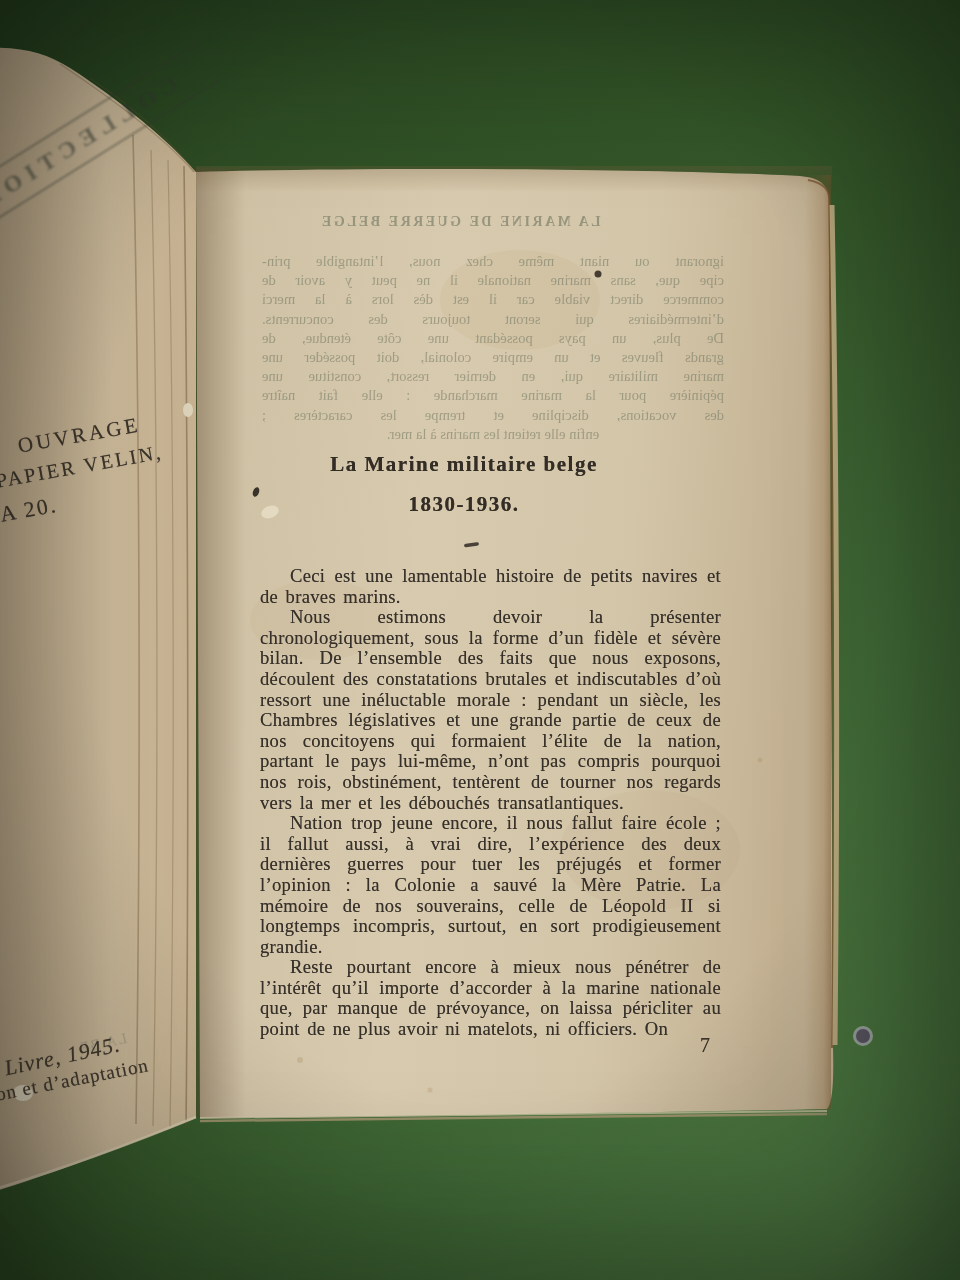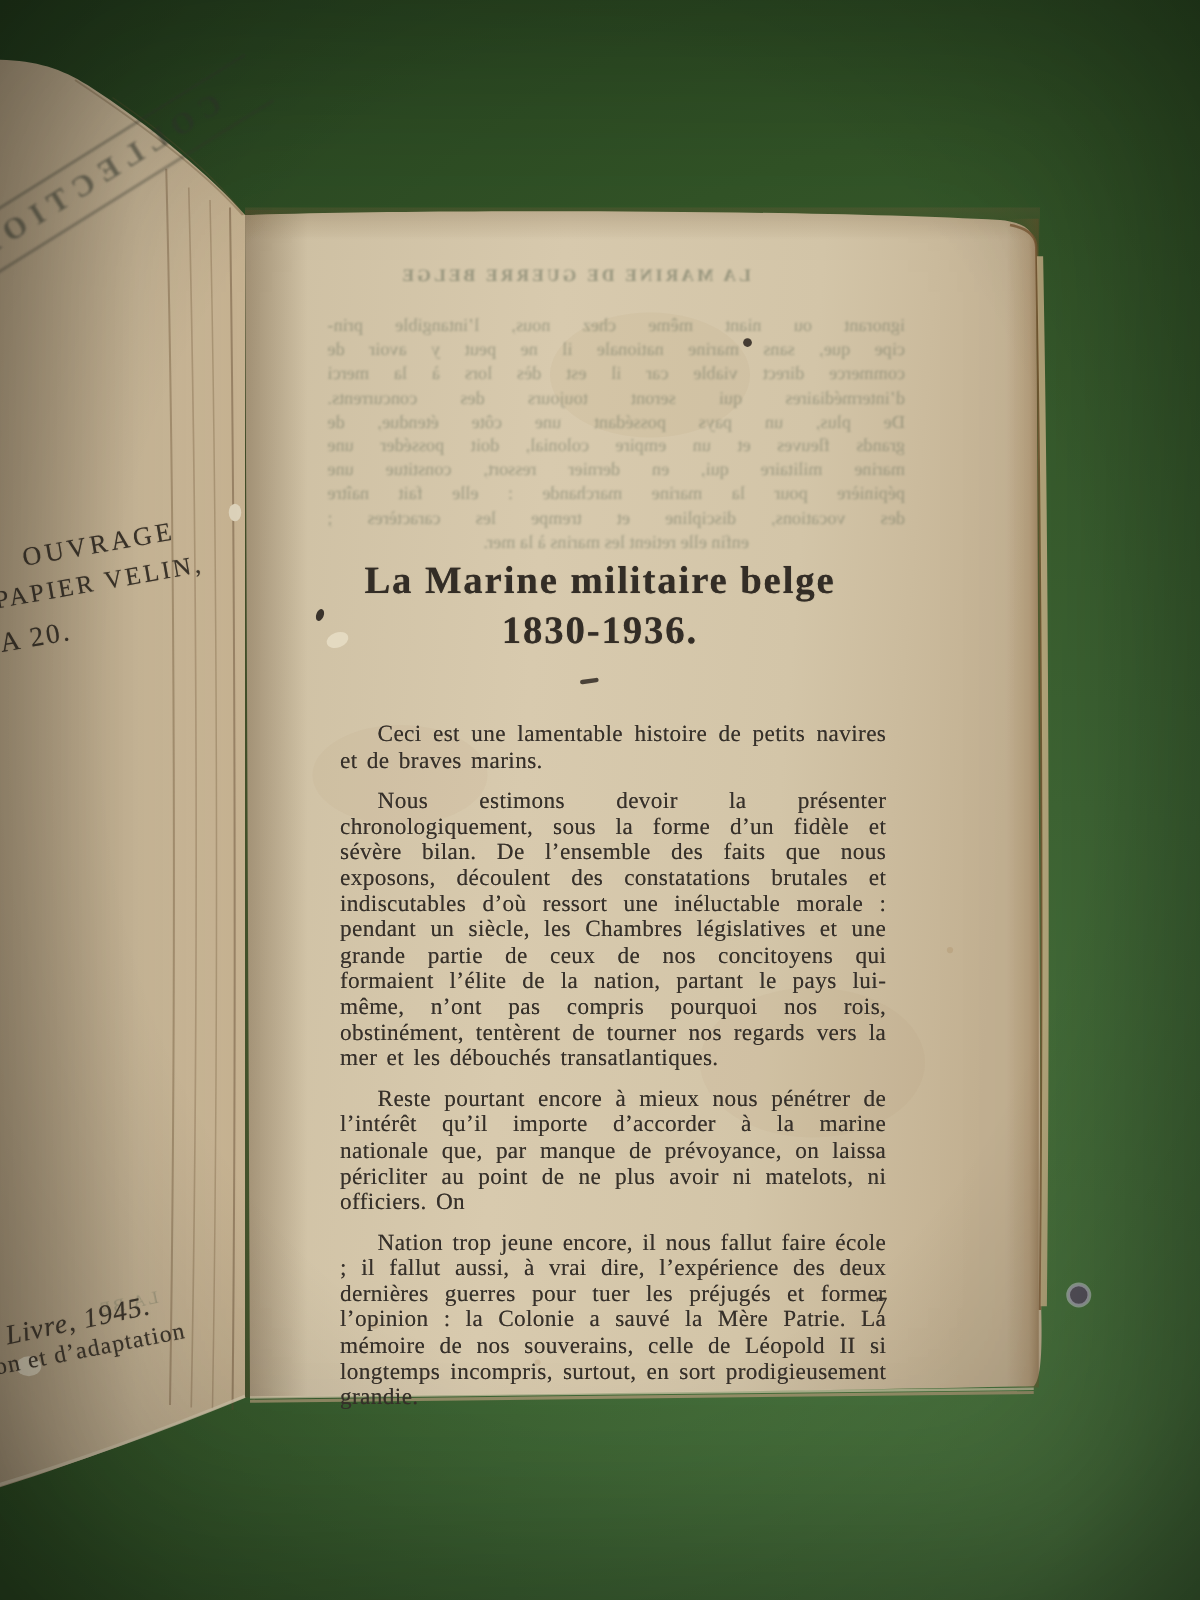--- a/index.html
+++ b/index.html
@@ -15,28 +15,28 @@
   .st-header{left:280px;top:214px;width:360px;text-align:center;
     font-size:14px;letter-spacing:2.5px;color:#646c58;opacity:.55;
     transform:scaleX(-1);filter:blur(.7px);font-variant:small-caps;font-weight:700;}
   .st-body{left:262px;top:252px;width:462px;transform:scaleX(-1);
     font-size:14.6px;line-height:19.2px;color:#69715d;opacity:.5;filter:blur(.7px);}
   .st-body div{text-align:justify;}
   .st-body div:not(:last-child){text-align-last:justify;}
   .st-body div:last-child{text-align:center;}
 
   
-  .title-block{left:240px;top:444px;width:480px;text-align:center;
-    font-weight:700;font-size:31px;line-height:40px;letter-spacing:1.5px;color:#332d26;
+  .title-block{left:224px;top:444px;width:480px;text-align:center;
+    font-weight:700;font-size:21px;line-height:40px;letter-spacing:1.5px;color:#332d26;
     text-shadow:0 0 .6px rgba(51,45,38,.8);}
   .body-text{left:260px;top:566px;width:461px;
     font-size:18.6px;line-height:20.6px;text-align:justify;
     letter-spacing:.3px;word-spacing:2.5px;color:#36302a;
     -webkit-hyphens:auto;hyphens:auto;text-shadow:0 0 .4px rgba(54,48,42,.6);}
-  .body-text p{margin:12px;padding:0;text-indent:30px;}
+  .body-text p{margin:0;padding:0;text-indent:30px;}
   .page-number{left:700px;top:1034px;font-size:20px;color:#393229;
     text-shadow:0 0 .4px rgba(54,48,42,.6);}
 
   
   .lp-frag{color:#3c352b;text-shadow:0 0 .8px rgba(60,50,40,.5);transform-origin:left top;}
   .frag-ouvrage{left:16px;top:434px;font-size:21px;letter-spacing:3px;transform:rotate(-10deg);}
   .frag-papier{left:-6px;top:470px;font-size:20px;letter-spacing:2.5px;transform:rotate(-10deg);}
   .frag-a20{left:-2px;top:502px;font-size:22px;letter-spacing:2px;transform:rotate(-10deg);}
   .frag-livre{left:2px;top:1056px;font-size:22px;font-style:italic;letter-spacing:1px;transform:rotate(-12deg);}
   .frag-adapt{left:-6px;top:1084px;font-size:19px;letter-spacing:1px;transform:rotate(-11deg);}
@@ -165,20 +165,20 @@
   </div>
 
   <div class="txt title-block">
     <div>La Marine militaire belge</div>
     <div>1830-1936.</div>
   </div>
 
   <div class="txt body-text">
     <p>Ceci est une lamentable histoire de petits navires et de braves marins.</p>
     <p>Nous estimons devoir la présenter chronologiquement, sous la forme d’un fidèle et sévère bilan. De l’ensemble des faits que nous exposons, découlent des constatations brutales et indiscutables d’où ressort une inéluctable morale : pendant un siècle, les Chambres législatives et une grande partie de ceux de nos concitoyens qui formaient l’élite de la nation, partant le pays lui-même, n’ont pas compris pourquoi nos rois, obstinément, tentèrent de tourner nos regards vers la mer et les débouchés transatlantiques.</p>
+    <p>Nation trop jeune encore, il nous fallut faire école ; il fallut aussi, à vrai dire, l’expérience des deux dernières guerres pour tuer les préjugés et former l’opinion : la Colonie a sauvé la Mère Patrie. La mémoire de nos souverains, celle de Léopold II si longtemps incompris, surtout, en sort prodigieusement grandie.</p>
     <p>Reste pourtant encore à mieux nous pénétrer de l’intérêt qu’il importe d’accorder à la marine nationale que, par manque de prévoyance, on laissa péricliter au point de ne plus avoir ni matelots, ni officiers. On</p>
-    <p>Nation trop jeune encore, il nous fallut faire école ; il fallut aussi, à vrai dire, l’expérience des deux dernières guerres pour tuer les préjugés et former l’opinion : la Colonie a sauvé la Mère Patrie. La mémoire de nos souverains, celle de Léopold II si longtemps incompris, surtout, en sort prodigieusement grandie.</p>
   </div>
 
   <div class="txt page-number">7</div>
 
   <div class="vignette"></div>
 </div>
 
 </body></html>

